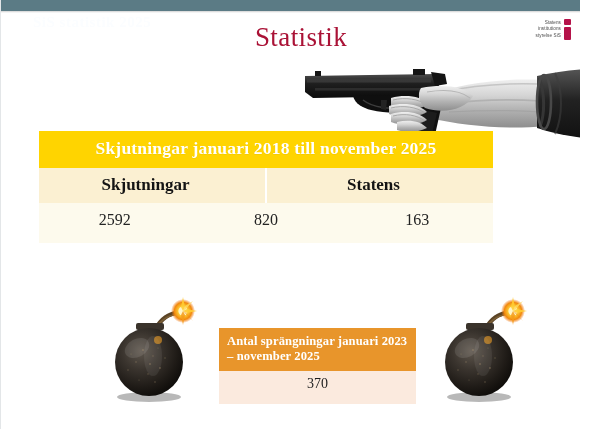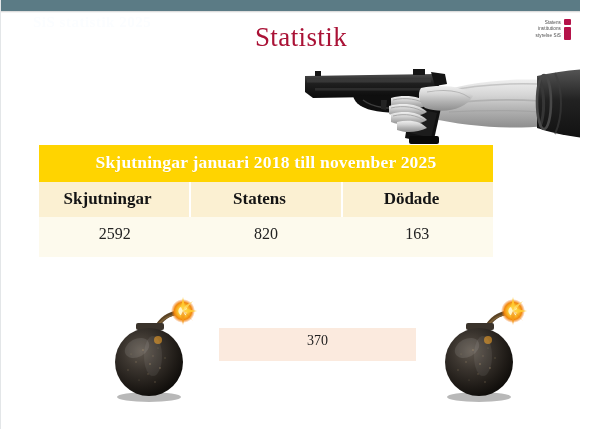--- a/index.html
+++ b/index.html
@@ -113,21 +113,21 @@
     width: 308px;
     height: 96px;
     overflow: hidden;
   }
   .gun-photo svg { display: block; }
 
   
   .stat-table {
     position: absolute;
     left: 38px;
-    top: 145px;
+    top: 131px;
     width: 454px;
   }
   .stat-header {
     background: #ffd400;
     color: #ffffff;
     font-weight: bold;
     font-size: 17.5px;
     text-align: center;
     padding: 7px 0 9px 0;
     letter-spacing: 0.2px;
@@ -281,21 +281,20 @@
       <path d="M128 36 C150 32, 170 34, 180 44 C172 58, 150 62, 132 56 C126 50, 124 42, 128 36 Z" fill="url(#skinG)"></path>
       <path d="M134 40 C152 37, 168 39, 177 46" stroke="#b5b5b5" stroke-width="1.2" fill="none"></path>
     </svg>
   </div>
 
   <div class="stat-table">
     <div class="stat-header">Skjutningar januari 2018 till november 2025</div>
     <div class="stat-row cols">
       <div class="stat-cell">Skjutningar</div>
       <div class="stat-cell">Statens</div>
-      <div class="stat-cell">Dödade</div>
     </div>
     <div class="stat-row vals">
       <div class="stat-cell">2592</div>
       <div class="stat-cell">820</div>
       <div class="stat-cell">163</div>
     </div>
   </div>
 
   <div class="bomb left">
     <svg width="96" height="112" viewBox="0 0 96 112" xmlns="http://www.w3.org/2000/svg" aria-hidden="true">
@@ -397,16 +396,17 @@
         <circle cx="36" cy="90" r="0.6"></circle>
           <circle cx="47" cy="74" r="0.9"></circle>
         <circle cx="55" cy="58" r="0.6"></circle>
           <circle cx="25" cy="80" r="0.7"></circle>
       </g>
       <circle cx="55" cy="50" r="4" fill="rgba(255,170,40,0.55)"></circle>
     </svg>
   </div>
 
   <div class="boom-box">
+    <div class="boom-header">Antal sprängningar januari 2023 – november 2025</div>
     <div class="boom-value">370</div>
   </div>
 
 </div>
 
 </body></html>

